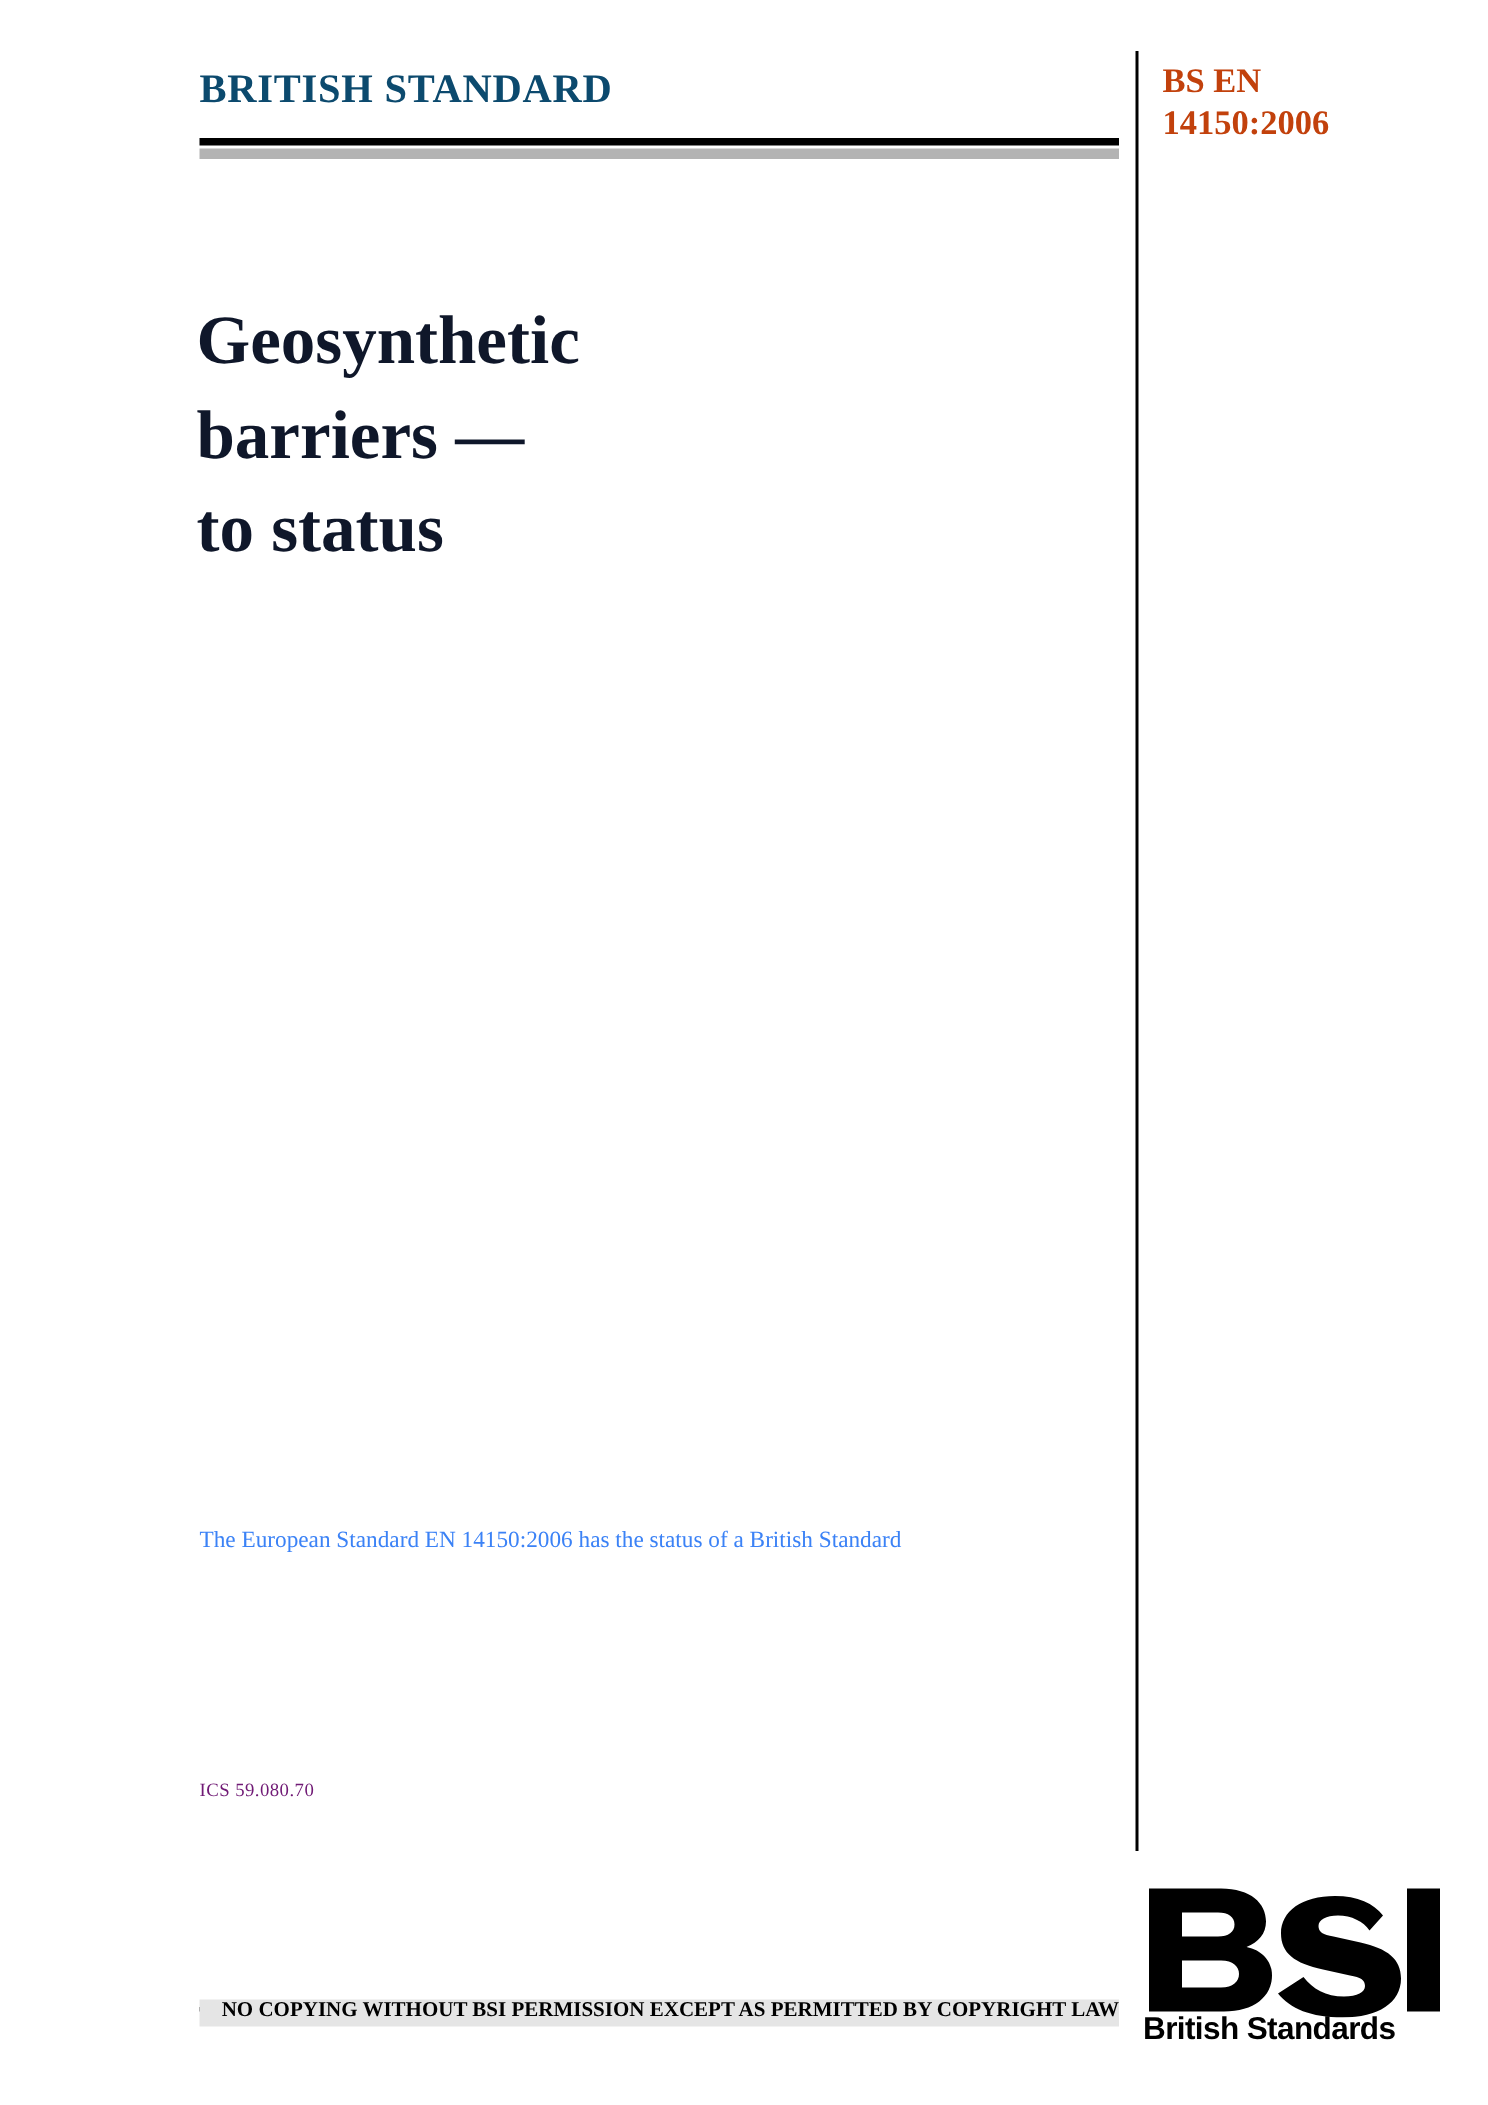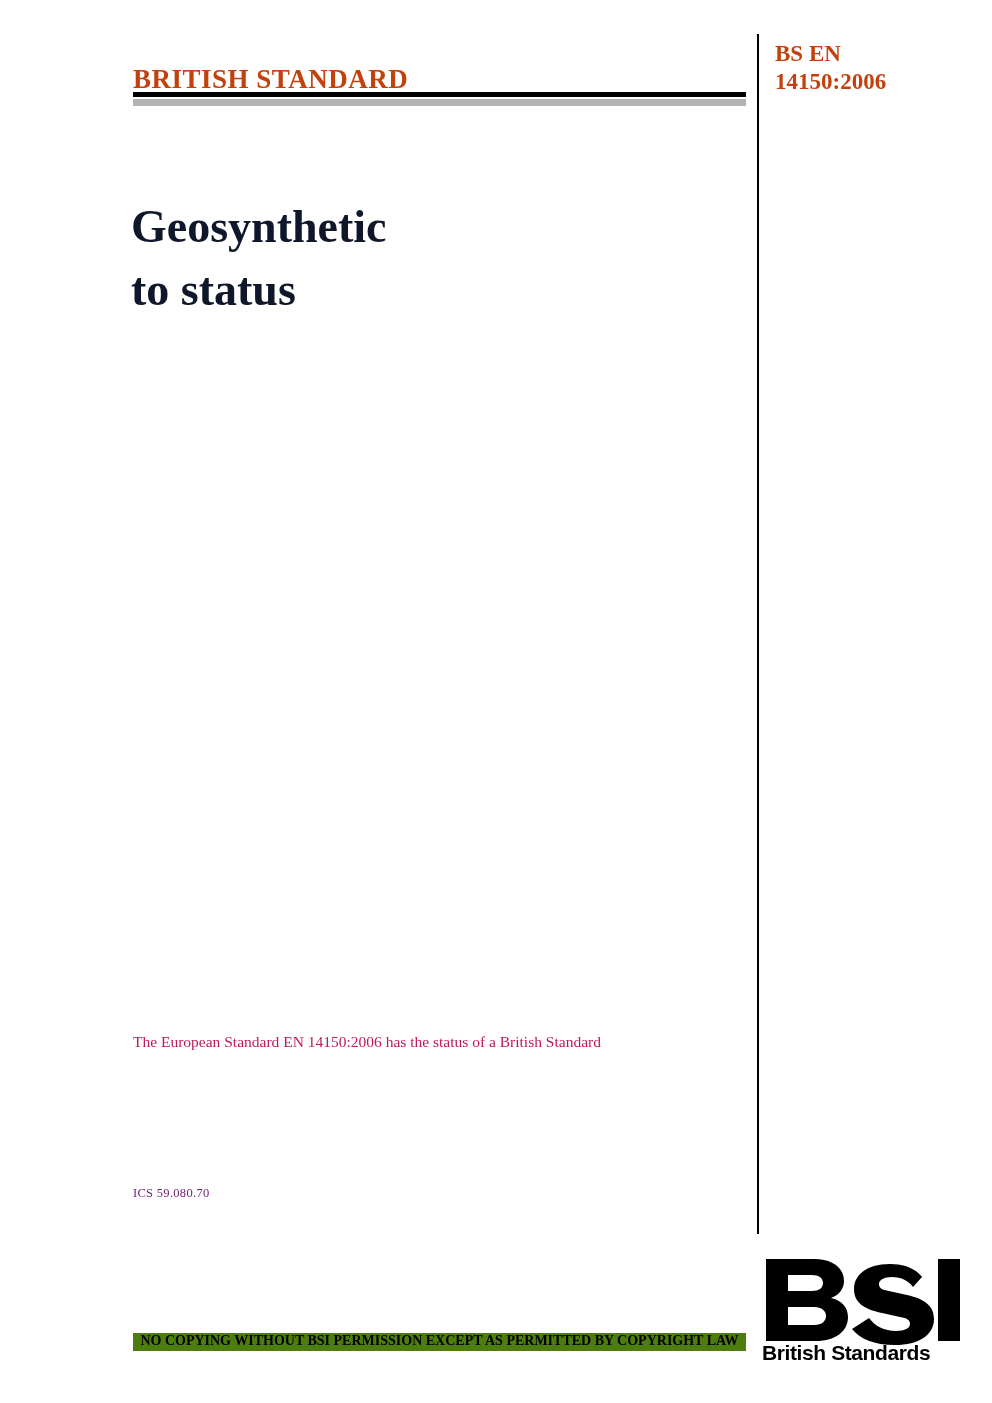--- a/index.html
+++ b/index.html
@@ -19,23 +19,22 @@
 
   
   .header-label {
     position: absolute;
     left: 133px;
     top: 44px;
     font-family: "Liberation Serif", serif;
     font-weight: bold;
     font-size: 27px;
     letter-spacing: 0.5px;
-    color: #c2410c;
+    color: #0c4a6e;
     white-space: nowrap;
-    margin-top: 20px;
   }
   .doc-number {
     position: absolute;
     left: 775px;
     top: 40px;
     width: 190px;
     font-family: "Liberation Serif", serif;
     font-weight: bold;
     font-size: 23px;
     line-height: 1.22;
@@ -85,22 +84,21 @@
 
   
   .status-note {
     position: absolute;
     left: 133px;
     top: 1016px;
     width: 570px;
     font-family: "Liberation Serif", serif;
     font-size: 15.5px;
     line-height: 1.45;
-    color: #be185d;
-    margin-top: 15px;
+    color: #3b82f6;
   }
 
   
   .ics {
     position: absolute;
     left: 133px;
     top: 1186px;
     font-family: "Liberation Serif", serif;
     font-size: 12.5px;
     letter-spacing: 0.3px;
@@ -114,26 +112,26 @@
     top: 1338px;
     width: 613px;
     height: 3px;
     background: #000000;
   }
   .footer-note {
     position: absolute;
     left: 133px;
     top: 1333px;
     width: 613px;
-    text-align: center;
+    text-align: right;
     font-family: "Liberation Serif", serif;
     font-weight: bold;
     font-size: 14px;
     color: #000;
-    background: #4d7c0f;
+    background: #e5e5e5;
     padding-bottom: 2px;
   }
 
   
   .logo {
     position: absolute;
     left: 762px;
     top: 1255px;
     width: 200px;
     height: 115px;
@@ -163,20 +161,21 @@
     <div>BS EN</div>
     <div>14150:2006</div>
   </div>
 
   <div class="rule-thick"></div>
   <div class="rule-grey"></div>
   <div class="v-divider"></div>
 
   <div class="title">
     <div>Geosynthetic</div>
+    <div>barriers —</div>
     <div>to status</div>
   </div>
 
   <div class="status-note">The European Standard EN 14150:2006 has the status of a British Standard</div>
 
   <div class="ics">ICS 59.080.70</div>
 
   <div class="footer-rule"></div>
   <div class="footer-note">NO COPYING WITHOUT BSI PERMISSION EXCEPT AS PERMITTED BY COPYRIGHT LAW</div>
 

